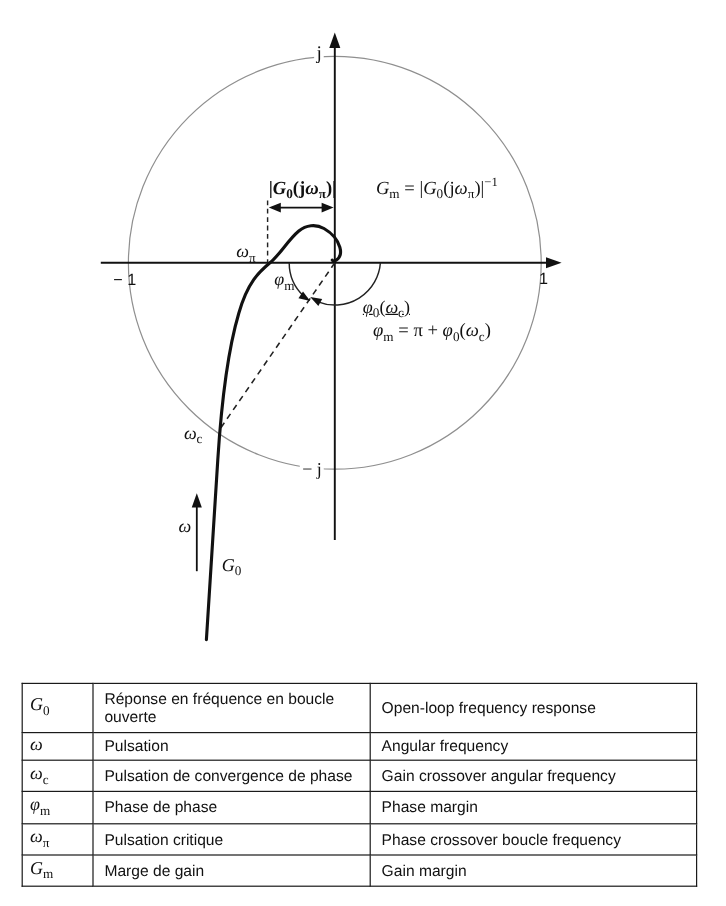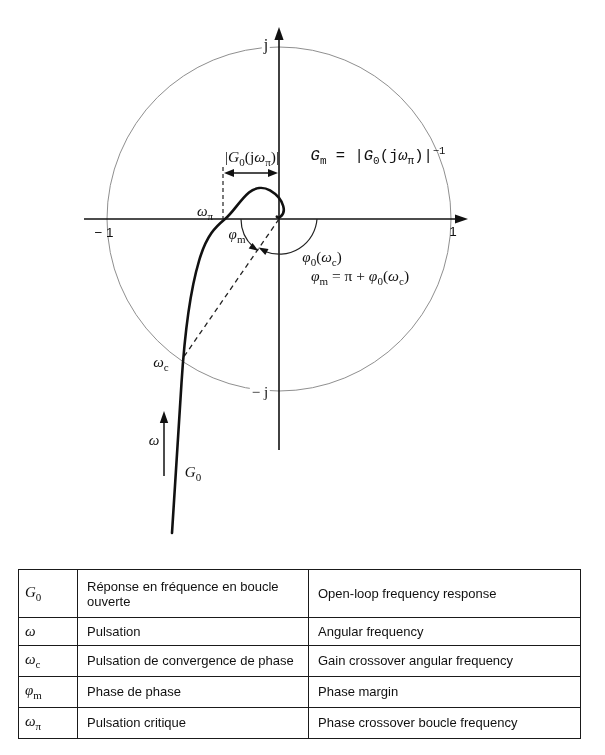--- a/index.html
+++ b/index.html
@@ -84,24 +84,24 @@
   <div class="lbl whitebg" style="left:266px;top:45px;font-size:16px;">j</div>
   <div class="lbl whitebg" style="left:260px;top:392px;">− j</div>
   <div class="lbl sans" style="left:104px;top:233px;">− 1</div>
   <div class="lbl sans" style="left:453px;top:232px;">1</div>
 
   <div class="lbl math" style="left:205px;top:211px;"><i>ω</i><sub>π</sub></div>
   <div class="lbl math whitebg" style="left:161px;top:362px;"><i>ω</i><sub>c</sub></div>
   <div class="lbl math" style="left:154px;top:440px;"><i>ω</i></div>
   <div class="lbl math" style="left:193px;top:472px;"><i>G</i><sub>0</sub></div>
   <div class="lbl math" style="left:237px;top:234px;"><i>φ</i><sub>m</sub></div>
-  <div class="lbl math" style="left:322px;top:257px;"><i>φ</i><sub>0</sub>(<i>ω</i><sub>c</sub>)</div>
+  <div class="lbl math" style="left:322px;top:257px;text-decoration:underline;"><i>φ</i><sub>0</sub>(<i>ω</i><sub>c</sub>)</div>
 
-  <div class="lbl math formula" style="left:252px;top:157px;">|<i>G</i><sub>0</sub>(j<i>ω</i><sub>π</sub>)|</div>
-  <div class="lbl math formula" style="left:378px;top:157px;font-family:Liberation Mono, monospace;"><i>G</i><sub>m</sub> = |<i>G</i><sub>0</sub>(j<i>ω</i><sub>π</sub>)|<sup>−1</sup></div>
+  <div class="lbl math formula" style="left:252px;top:157px;font-weight:bold;">|<i>G</i><sub>0</sub>(j<i>ω</i><sub>π</sub>)|</div>
+  <div class="lbl math formula" style="left:364px;top:157px;"><i>G</i><sub>m</sub> = |<i>G</i><sub>0</sub>(j<i>ω</i><sub>π</sub>)|<sup>−1</sup></div>
   <div class="lbl math formula" style="left:360px;top:276px;"><i>φ</i><sub>m</sub> = π + <i>φ</i><sub>0</sub>(<i>ω</i><sub>c</sub>)</div>
 
   <table id="glossary">
     <colgroup>
         <col class="c-sym">
         <col class="c-fr">
         <col class="c-en">
       </colgroup>
     <tbody>
       <tr>
@@ -122,16 +122,21 @@
       <tr>
         <td class="sym"><i>φ</i><sub>m</sub></td>
         <td>Phase de phase</td>
         <td>Phase margin</td>
       </tr>
       <tr>
         <td class="sym"><i>ω</i><sub>π</sub></td>
         <td>Pulsation critique</td>
         <td>Phase crossover boucle frequency</td>
       </tr>
+      <tr>
+        <td class="sym"><i>G</i><sub>m</sub></td>
+        <td>Marge de gain</td>
+        <td>Gain margin</td>
+      </tr>
     </tbody>
   </table>
 
 </div>
 
 </body></html>

